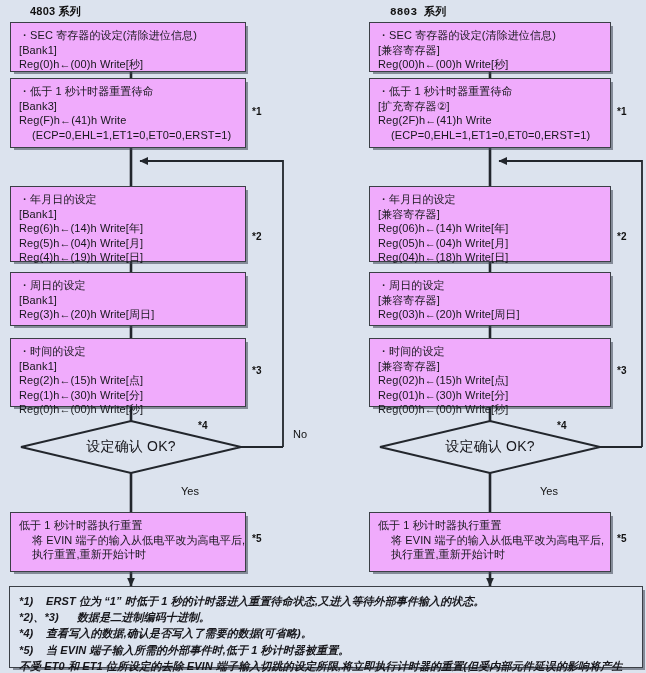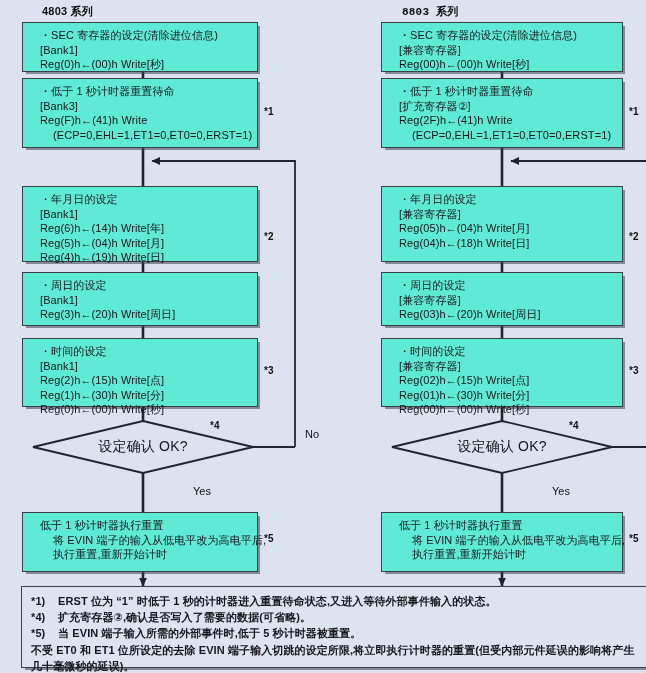--- a/index.html
+++ b/index.html
@@ -4,35 +4,35 @@
 <style>
   html,body{margin:0;padding:0;}
   body{
     width:646px;height:673px;
     background:#dce3ee;
     font-family:"Liberation Sans","DejaVu Sans",sans-serif;
     color:#17171c;
     overflow:hidden;
     position:relative;
   }
-  #canvas{position:absolute;left:16px;top:0;width:524px;height:673px;}
+  #canvas{position:absolute;left:4px;top:0;width:524px;height:673px;}
 
   .col-title{
     position:absolute;font-size:11px;font-weight:bold;letter-spacing:.2px;
     color:#111;white-space:nowrap;
   }
 
   
   .pbox{
     position:absolute;
-    background:#5eead4;
+    background:#f0abfc;
     border:1px solid #3b3f46;
     box-sizing:border-box;
     box-shadow:3px 3px 0 -1px rgba(60,68,82,.55);
-    padding:5px 8px 4px 17px;
+    padding:5px 8px 4px 8px;
   }
   .pbox .ln{
     font-size:11px;line-height:14.6px;white-space:nowrap;
     letter-spacing:.1px;
   }
   .pbox .ln.ind{padding-left:13px;}
 
   .note-mark{
     position:absolute;font-size:10px;font-weight:bold;color:#111;
     white-space:nowrap;
@@ -51,20 +51,21 @@
   }
 
   
   .notes{
     position:absolute;
     background:#dde4ef;
     border:1px solid #3b3f46;
     box-sizing:border-box;
     box-shadow:3px 3px 0 -1px rgba(60,68,82,.55);
     padding:6px 9px 7px 9px;
+    font-style:italic;
   }
   .notes .nl{
     font-size:11px;line-height:16.2px;white-space:nowrap;letter-spacing:.1px;
     font-weight:bold;
   }
   .notes .nl.wrap{white-space:normal;}
   .notes .nl .lbl{display:inline-block;min-width:27px;}
 </style>
 </head>
 <body>
@@ -183,20 +184,21 @@
     <div class="ln">・低于 1 秒计时器重置待命</div>
     <div class="ln">[扩充寄存器②]</div>
     <div class="ln">Reg(2F)h←(41)h   Write</div>
     <div class="ln ind">(ECP=0,EHL=1,ET1=0,ET0=0,ERST=1)</div>
   </div>
   <div class="note-mark" style="left:613px;top:106px;">*1</div>
 
   <div class="pbox" style="left:365px;top:186px;width:242px;height:76px;">
     <div class="ln">・年月日的设定</div>
     <div class="ln">[兼容寄存器]</div>
+    <div class="ln">Reg(06)h←(14)h   Write[年]</div>
     <div class="ln">Reg(05)h←(04)h   Write[月]</div>
     <div class="ln">Reg(04)h←(18)h   Write[日]</div>
   </div>
   <div class="note-mark" style="left:613px;top:231px;">*2</div>
 
   <div class="pbox" style="left:365px;top:272px;width:242px;height:54px;">
     <div class="ln">・周日的设定</div>
     <div class="ln">[兼容寄存器]</div>
     <div class="ln">Reg(03)h←(20)h   Write[周日]</div>
   </div>
@@ -222,23 +224,26 @@
     <div class="ln ind">将 EVIN 端子的输入从低电平改为高电平后,</div>
     <div class="ln ind">执行重置,重新开始计时</div>
   </div>
   <div class="note-mark" style="left:613px;top:533px;">*5</div>
 
   <div class="notes" style="left:5px;top:586px;width:634px;height:82px;">
     <div class="nl">
       <span class="lbl">*1)</span><span>ERST 位为 “1” 时低于 1 秒的计时器进入重置待命状态,又进入等待外部事件输入的状态。</span>
     </div>
     <div class="nl">
-      <span class="lbl">*4)</span><span>扩充寄存器②,确认是否写入了需要的数据(可省略)。</span>
-    </div>
-    <div class="nl">
-      <span class="lbl">*5)</span><span>当 EVIN 端子输入所需的外部事件时,低于 5 秒计时器被重置。</span>
+      <span class="lbl" style="min-width:58px;">*2)、*3)</span><span>数据是二进制编码十进制。</span>
+    </div>
+    <div class="nl">
+      <span class="lbl">*4)</span><span>查看写入的数据,确认是否写入了需要的数据(可省略)。</span>
+    </div>
+    <div class="nl">
+      <span class="lbl">*5)</span><span>当 EVIN 端子输入所需的外部事件时,低于 1 秒计时器被重置。</span>
     </div>
     <div class="nl wrap">
       <span>不受 ET0 和 ET1 位所设定的去除 EVIN 端子输入切跳的设定所限,将立即执行计时器的重置(但受内部元件延误的影响将产生几十毫微秒的延误)。</span>
     </div>
   </div>
 
 </div>
 
 </body></html>

